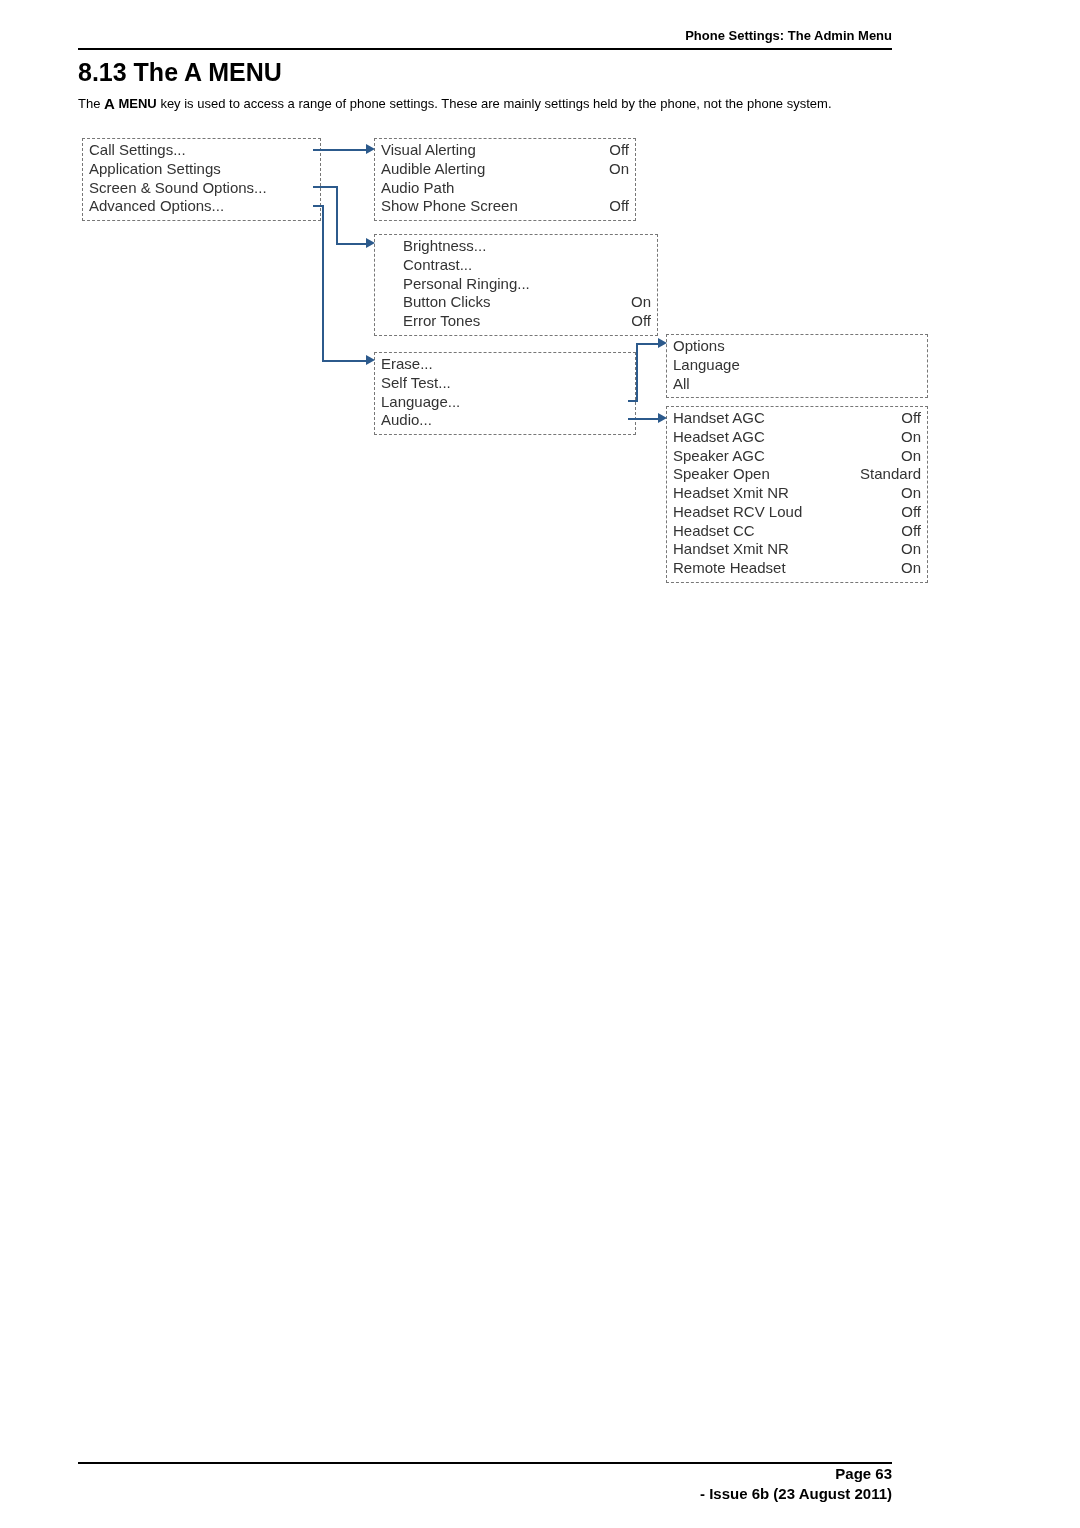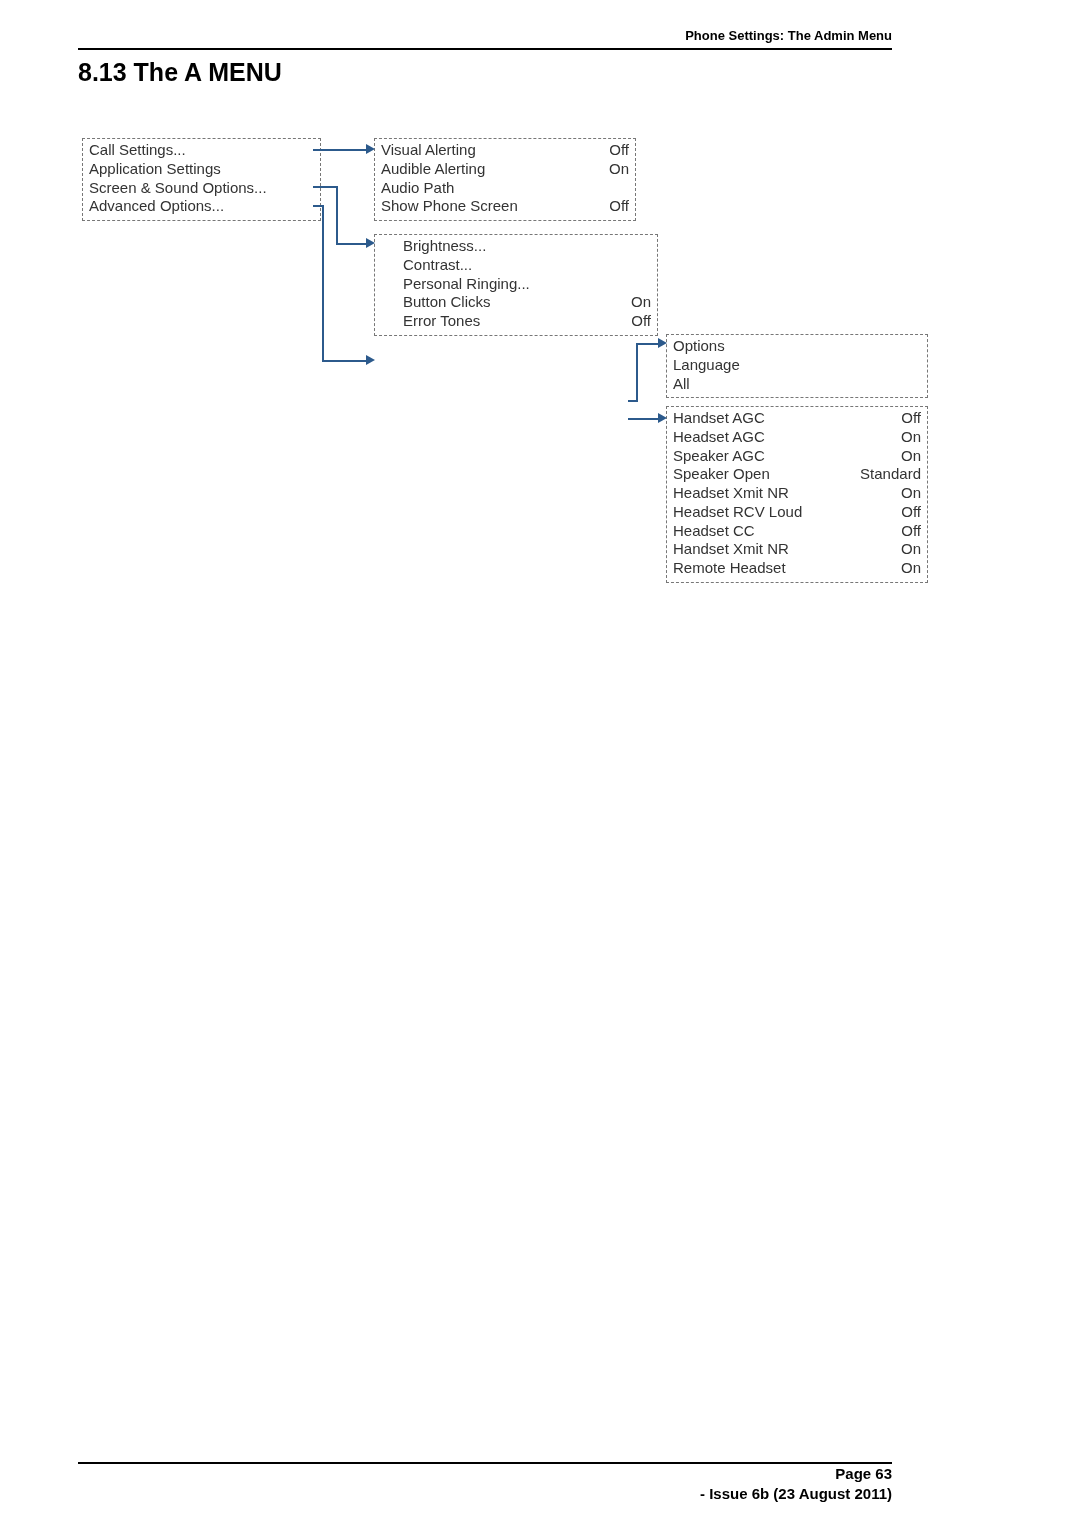--- a/index.html
+++ b/index.html
@@ -28,20 +28,23 @@
 .footer-left { position: absolute; bottom: 24px; left: 78px; font-size: 13px; font-weight: bold; line-height: 1.35; }
 .footer-right { position: absolute; bottom: 24px; right: 68px; text-align: right; font-size: 15px; font-weight: bold; line-height: 1.35; }
 </style>
 </head>
 <body>
 
 <div class="page">
   <div class="header-right">Phone Settings: The Admin Menu</div>
   <div class="hr-top"></div>
   <div class="title">8.13 The A MENU</div>
+  <div class="intro">
+    <span>The </span><span class="a-icon">A</span> <span class="akey">MENU</span><span> key is used to access a range of phone settings. These are mainly settings held by the phone, not the phone system.</span>
+  </div>
 
   <div class="menu-box" style="left:82px; top:138px; width:225px;">
     <div class="row">
         <span class="label">Call Settings...</span>
         <span class="val"></span>
       </div>
     <div class="row">
         <span class="label">Application Settings</span>
         <span class="val"></span>
       </div>
@@ -90,20 +93,38 @@
     <div class="row">
         <span class="label">Button Clicks</span>
         <span class="val">On</span>
       </div>
     <div class="row">
         <span class="label">Error Tones</span>
         <span class="val">Off</span>
       </div>
   </div>
 
+  <div class="menu-box" style="left:374px; top:352px; width:248px;">
+    <div class="row">
+        <span class="label">Erase...</span>
+        <span class="val"></span>
+      </div>
+    <div class="row">
+        <span class="label">Self Test...</span>
+        <span class="val"></span>
+      </div>
+    <div class="row">
+        <span class="label">Language...</span>
+        <span class="val"></span>
+      </div>
+    <div class="row">
+        <span class="label">Audio...</span>
+        <span class="val"></span>
+      </div>
+  </div>
 
   <div class="menu-box" style="left:666px; top:334px; width:248px;">
     <div class="row">
         <span class="label">Options</span>
         <span class="val"></span>
       </div>
     <div class="row">
         <span class="label">Language</span>
         <span class="val"></span>
       </div>

